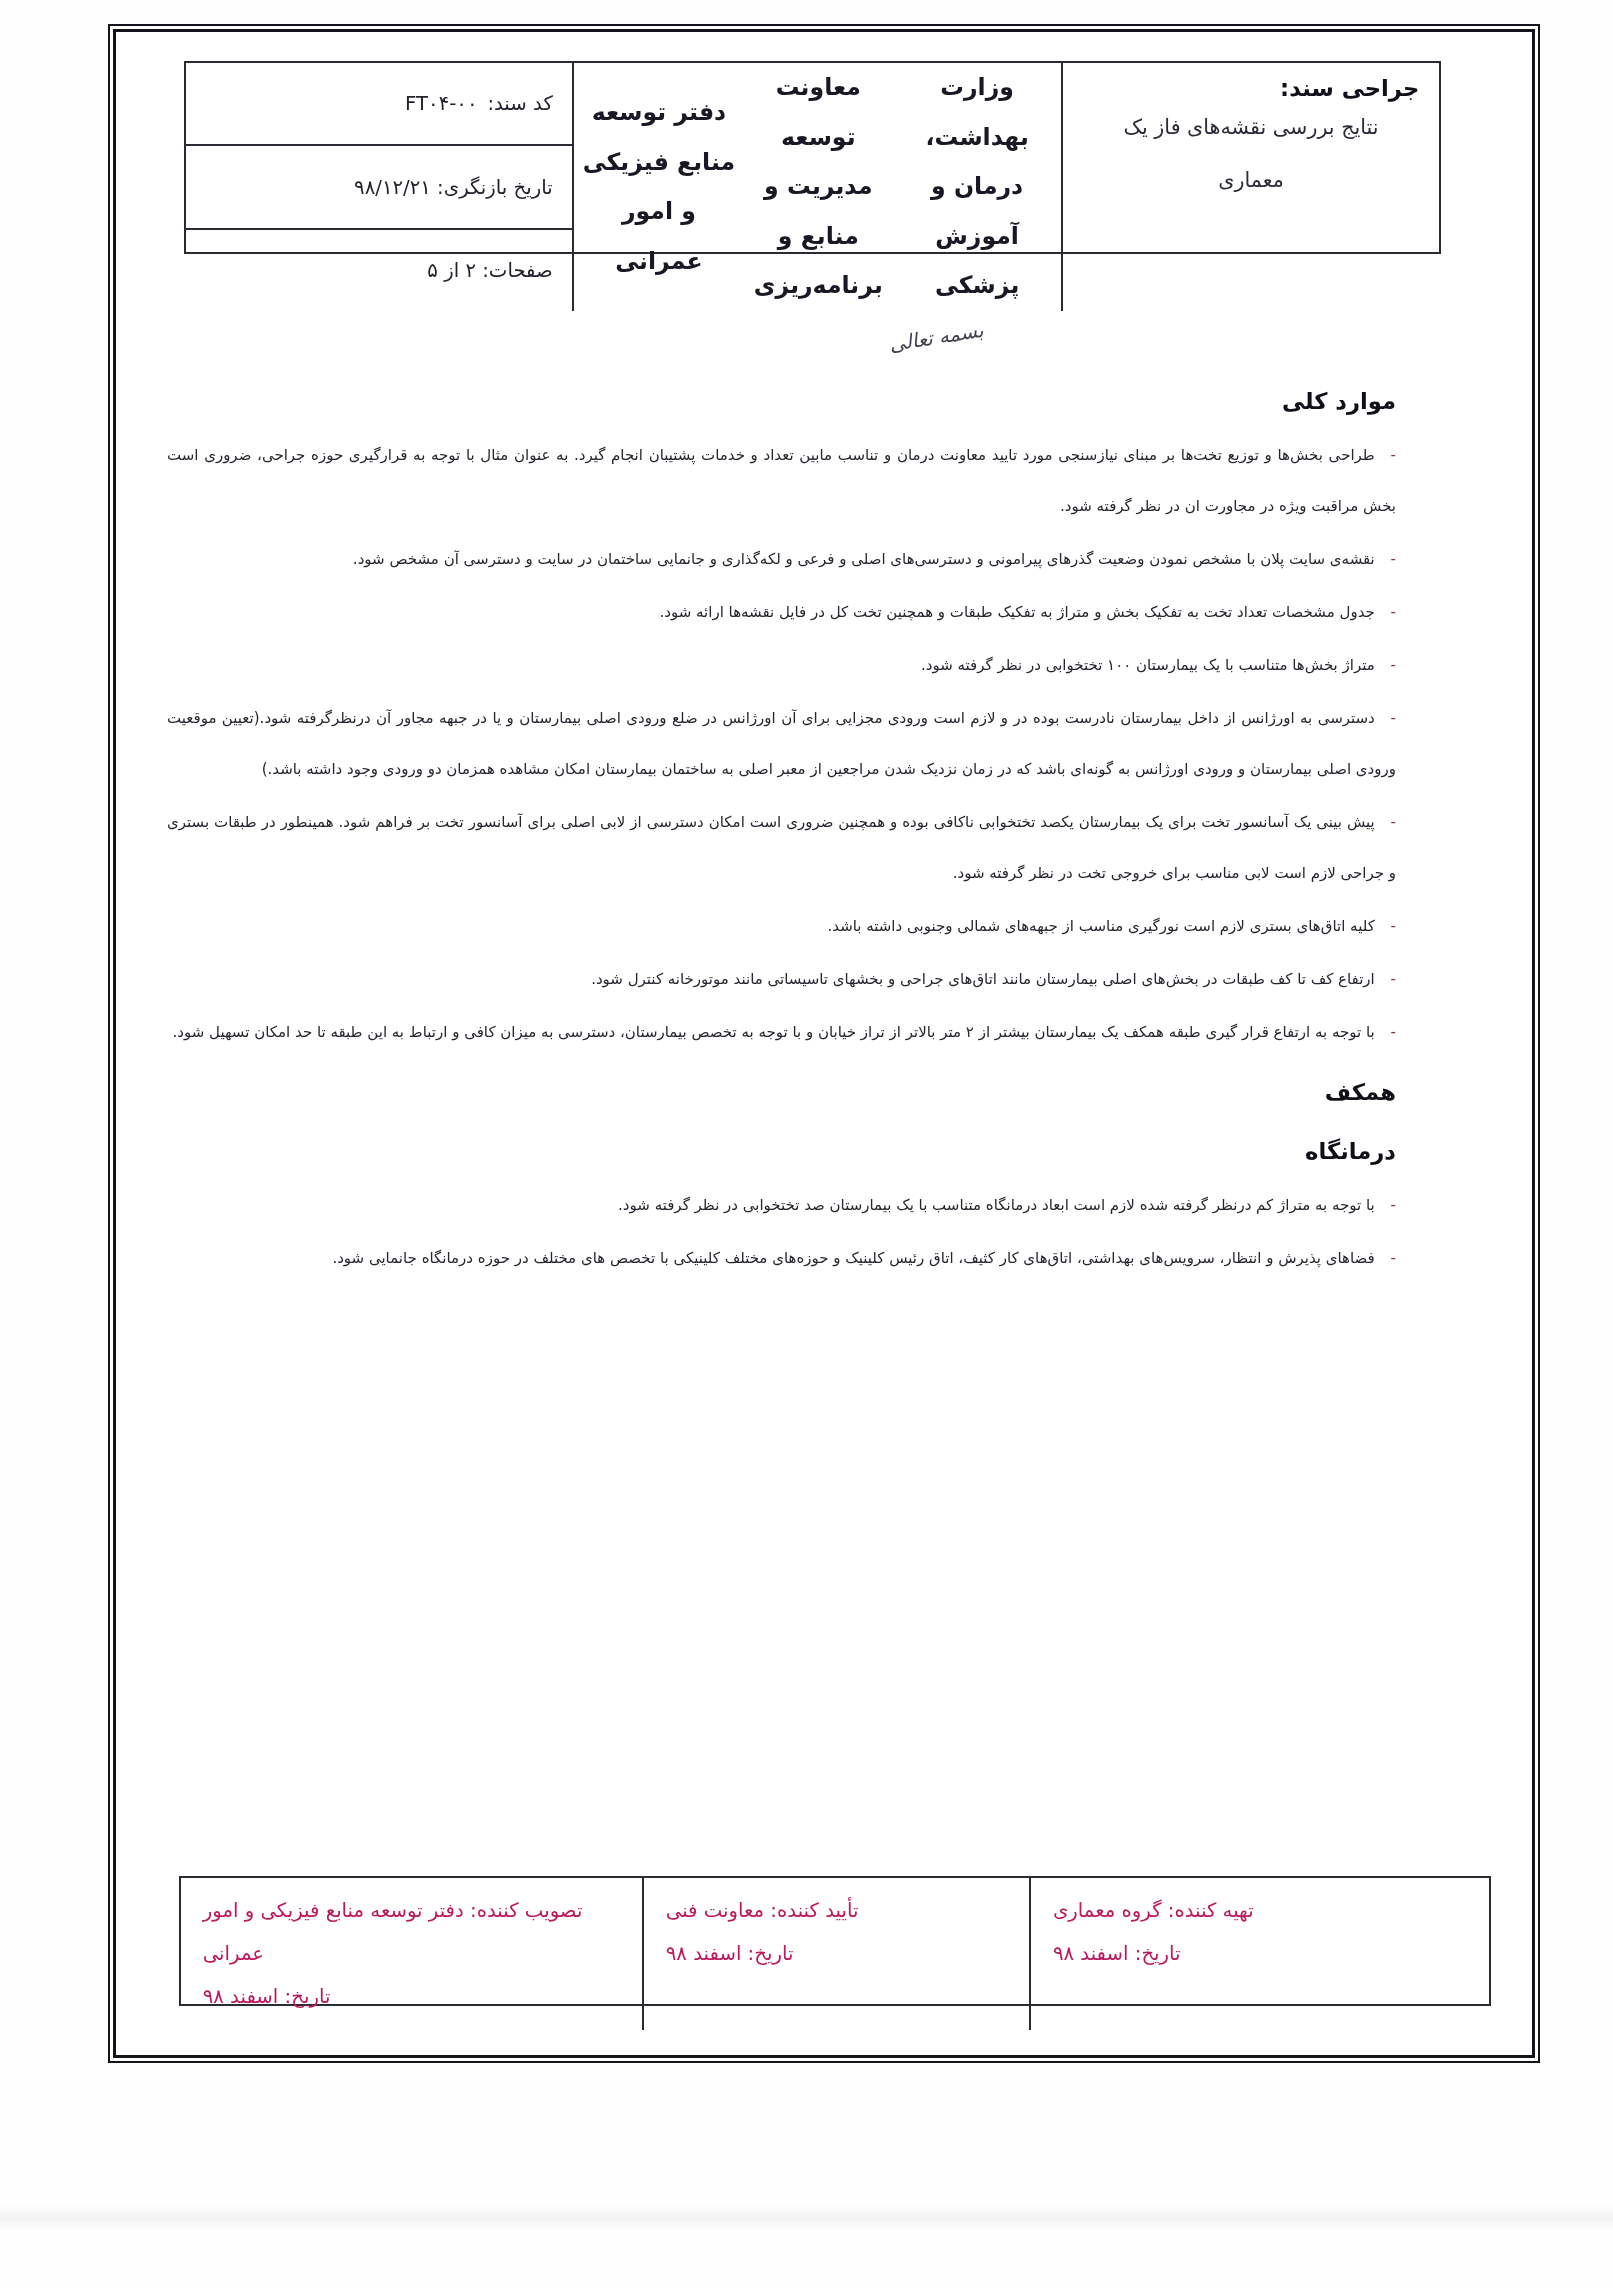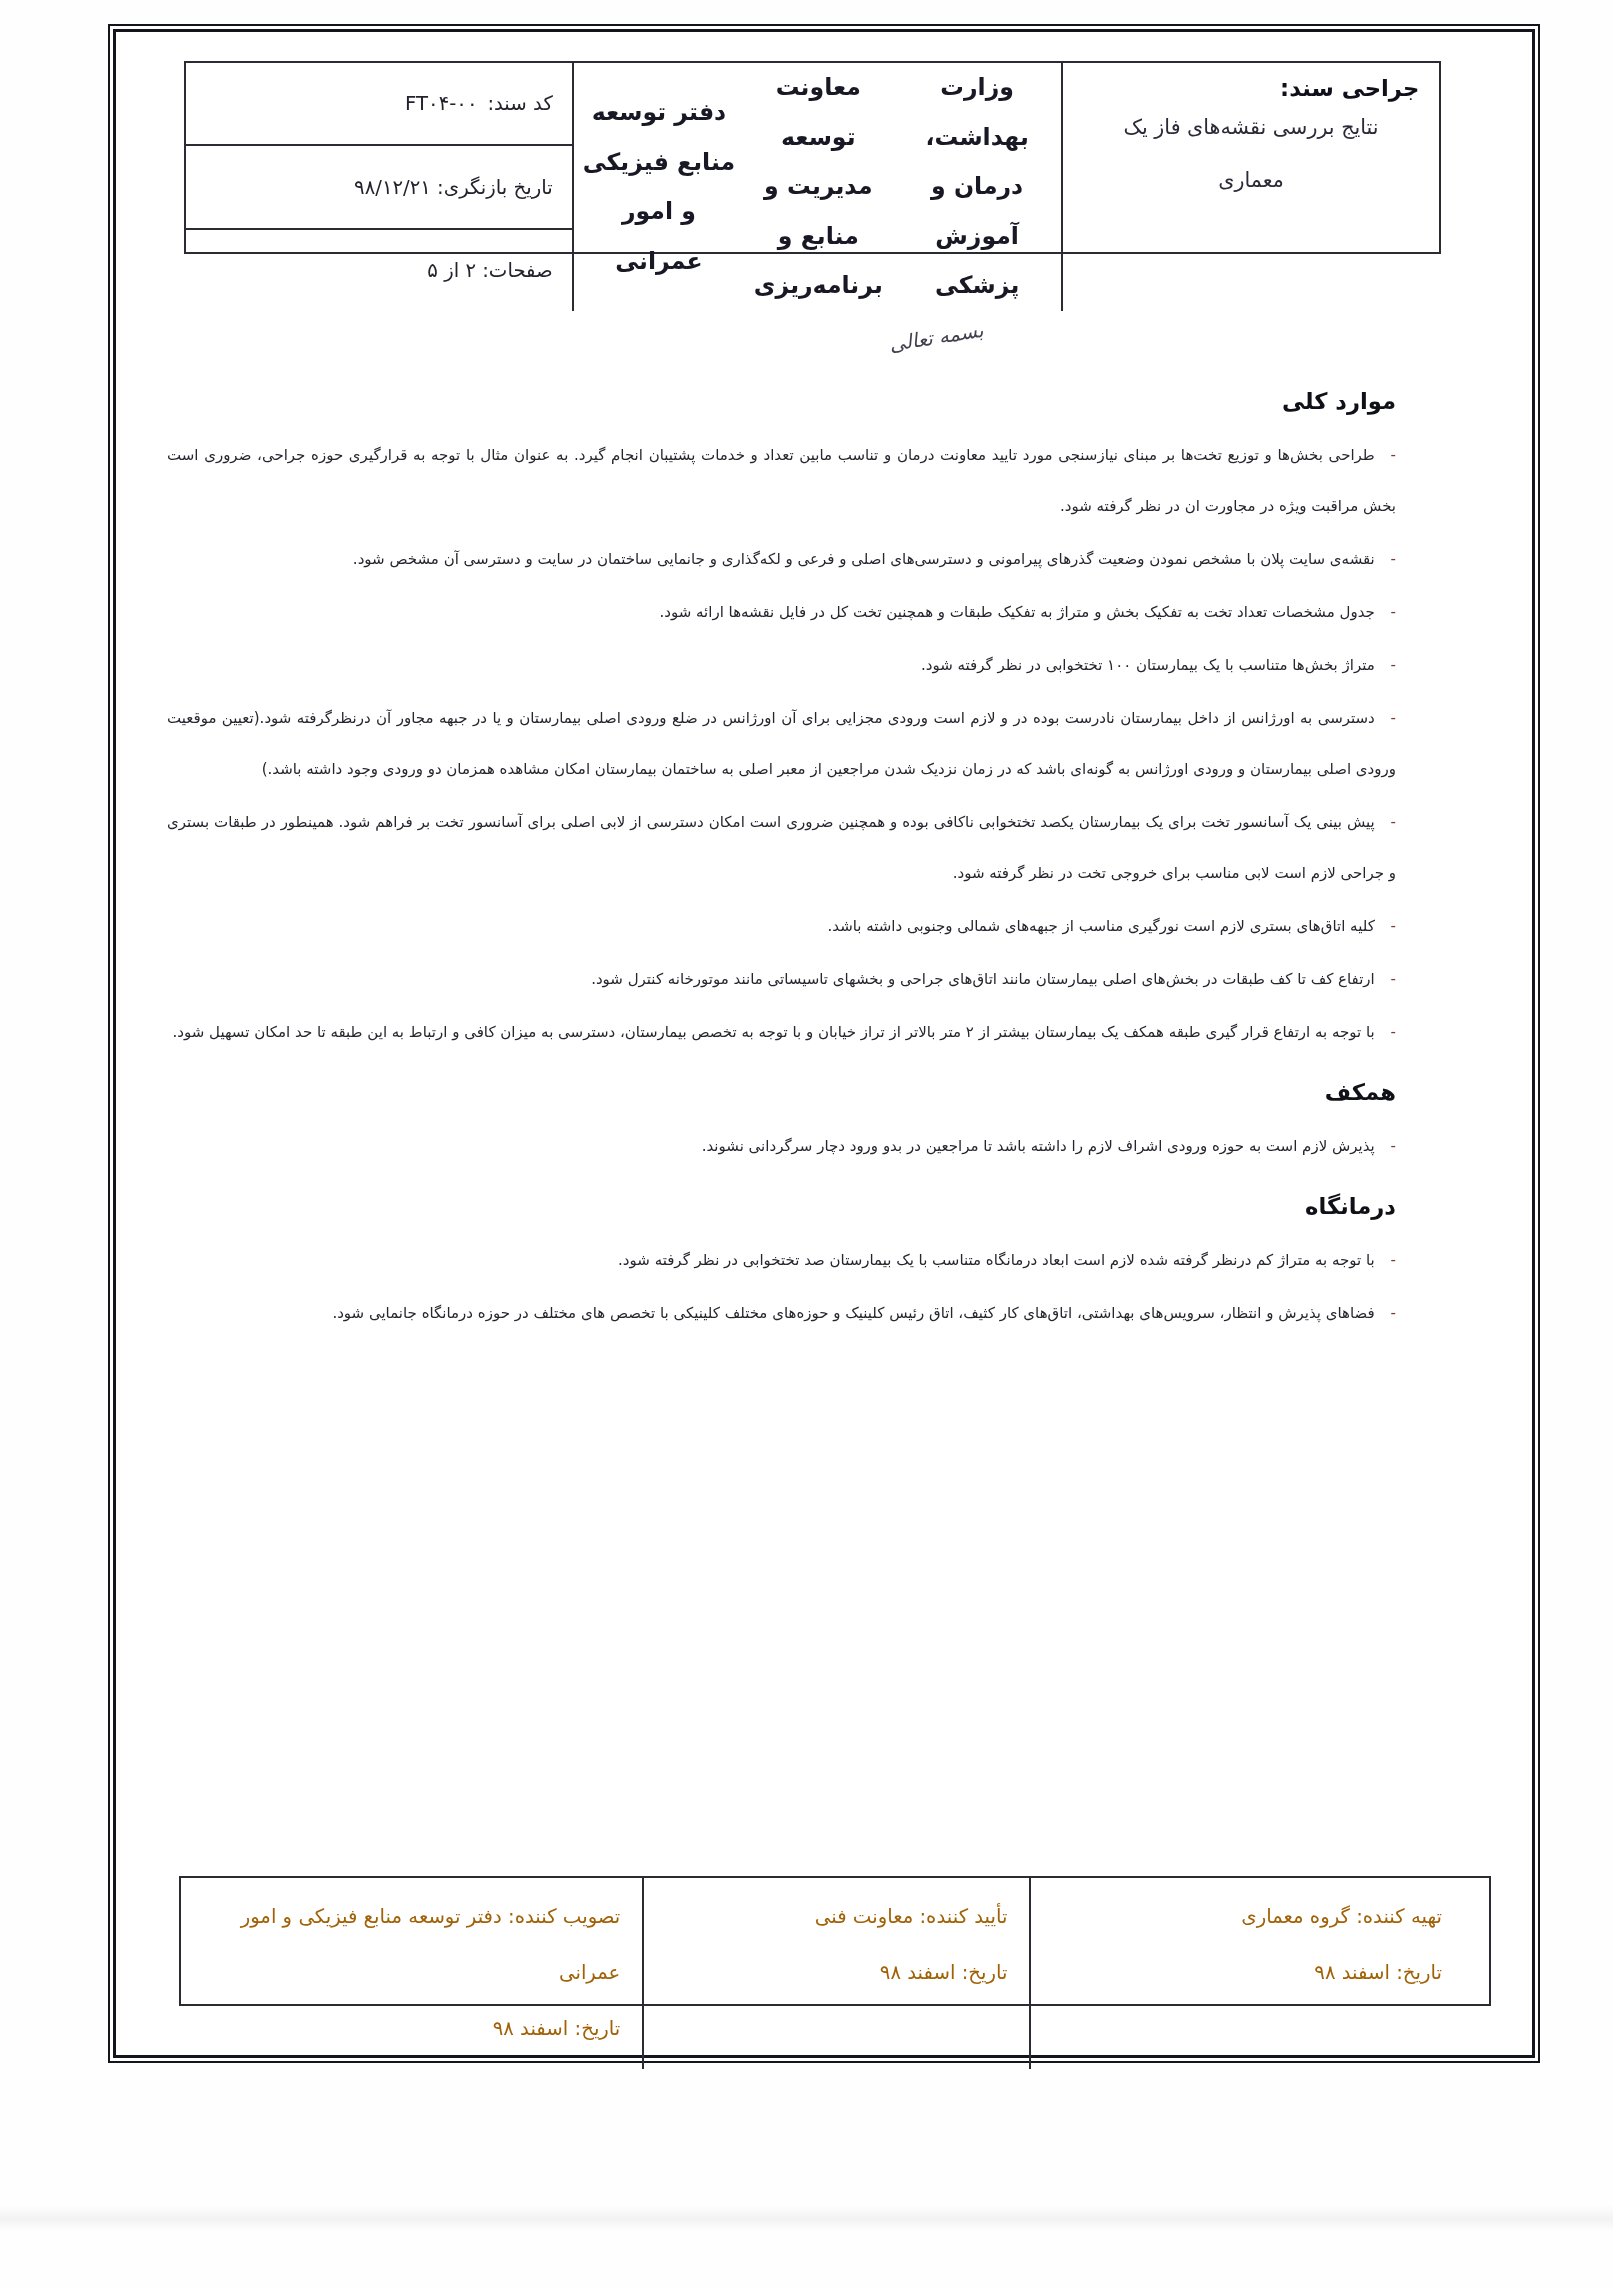--- a/index.html
+++ b/index.html
@@ -68,22 +68,22 @@
   }
   .dash{color:#7c3c34;margin-left:15.8px;}
   
   .footer-table{
     position:absolute;top:1844px;left:63px;width:1308px;height:126px;
     border:2px solid #2b2b33;background:#fff;
     display:grid;grid-template-columns:35% 29.6% 35.4%;
     direction:rtl;
   }
   .fcell{
-    min-width:0;padding:11.8px 21.7px;font-size:19.7px;line-height:56px;
-    color:#a16207;text-align:right;
+    min-width:0;padding:11.8px 21.7px;font-size:19.7px;line-height:43px;
+    color:#be185d;text-align:left;
   }
   .fcell:nth-child(2),.fcell:nth-child(3){border-right:2px solid #2b2b33;}
   .fcell:nth-child(1){padding-right:47px;}
   .fcell .fline{display:block;}
 </style>
 </head>
 <body>
 
 <div class="page">
   <div class="scan-noise"></div>
@@ -123,21 +123,20 @@
         <p class="item"><span class="dash">-</span><span>جدول مشخصات تعداد تخت به تفکیک بخش و متراژ به تفکیک طبقات و همچنین تخت کل در فایل نقشه‌ها ارائه شود.</span></p>
         <p class="item"><span class="dash">-</span><span>متراژ بخش‌ها متناسب با یک بیمارستان ۱۰۰ تختخوابی در نظر گرفته شود.</span></p>
         <p class="item"><span class="dash">-</span><span>دسترسی به اورژانس از داخل بیمارستان نادرست بوده در و لازم است ورودی مجزایی برای آن اورژانس در ضلع ورودی اصلی بیمارستان و یا در جبهه مجاور آن درنظرگرفته شود.(تعیین موقعیت ورودی اصلی بیمارستان و ورودی اورژانس به گونه‌ای باشد که در زمان نزدیک شدن مراجعین از معبر اصلی به ساختمان بیمارستان امکان مشاهده همزمان دو ورودی وجود داشته باشد.)</span></p>
         <p class="item"><span class="dash">-</span><span>پیش بینی یک آسانسور تخت برای یک بیمارستان یکصد تختخوابی ناکافی بوده و همچنین ضروری است امکان دسترسی از لابی اصلی برای آسانسور تخت بر فراهم شود. همینطور در طبقات بستری و جراحی لازم است لابی مناسب برای خروجی تخت در نظر گرفته شود.</span></p>
         <p class="item"><span class="dash">-</span><span>کلیه اتاق‌های بستری لازم است نورگیری مناسب از جبهه‌های شمالی وجنوبی داشته باشد.</span></p>
         <p class="item"><span class="dash">-</span><span>ارتفاع کف تا کف طبقات در بخش‌های اصلی بیمارستان مانند اتاق‌های جراحی و بخشهای تاسیساتی مانند موتورخانه کنترل شود.</span></p>
         <p class="item"><span class="dash">-</span><span>با توجه به ارتفاع قرار گیری طبقه همکف یک بیمارستان بیشتر از ۲ متر بالاتر از تراز خیابان و با توجه به تخصص بیمارستان، دسترسی به میزان کافی و ارتباط به این طبقه تا حد امکان تسهیل شود.</span></p>
 
         <h2 class="sec-heading">همکف</h2>
 
-        <p class="item"><span class="dash">-</span><span>پذیرش لازم است به حوزه ورودی اشراف لازم را داشته باشد تا مراجعین در بدو ورود دچار سرگردانی نشوند.</span></p>
 
         <h2 class="sec-heading">درمانگاه</h2>
 
         <p class="item"><span class="dash">-</span><span>با توجه به متراژ کم درنظر گرفته شده لازم است ابعاد درمانگاه متناسب با یک بیمارستان صد تختخوابی در نظر گرفته شود.</span></p>
         <p class="item"><span class="dash">-</span><span>فضاهای پذیرش و انتظار، سرویس‌های بهداشتی، اتاق‌های کار کثیف، اتاق رئیس کلینیک و حوزه‌های مختلف کلینیکی با تخصص های مختلف در حوزه درمانگاه جانمایی شود.</span></p>
 
       </div>
 
       <div class="footer-table">
         <div class="fcell">

